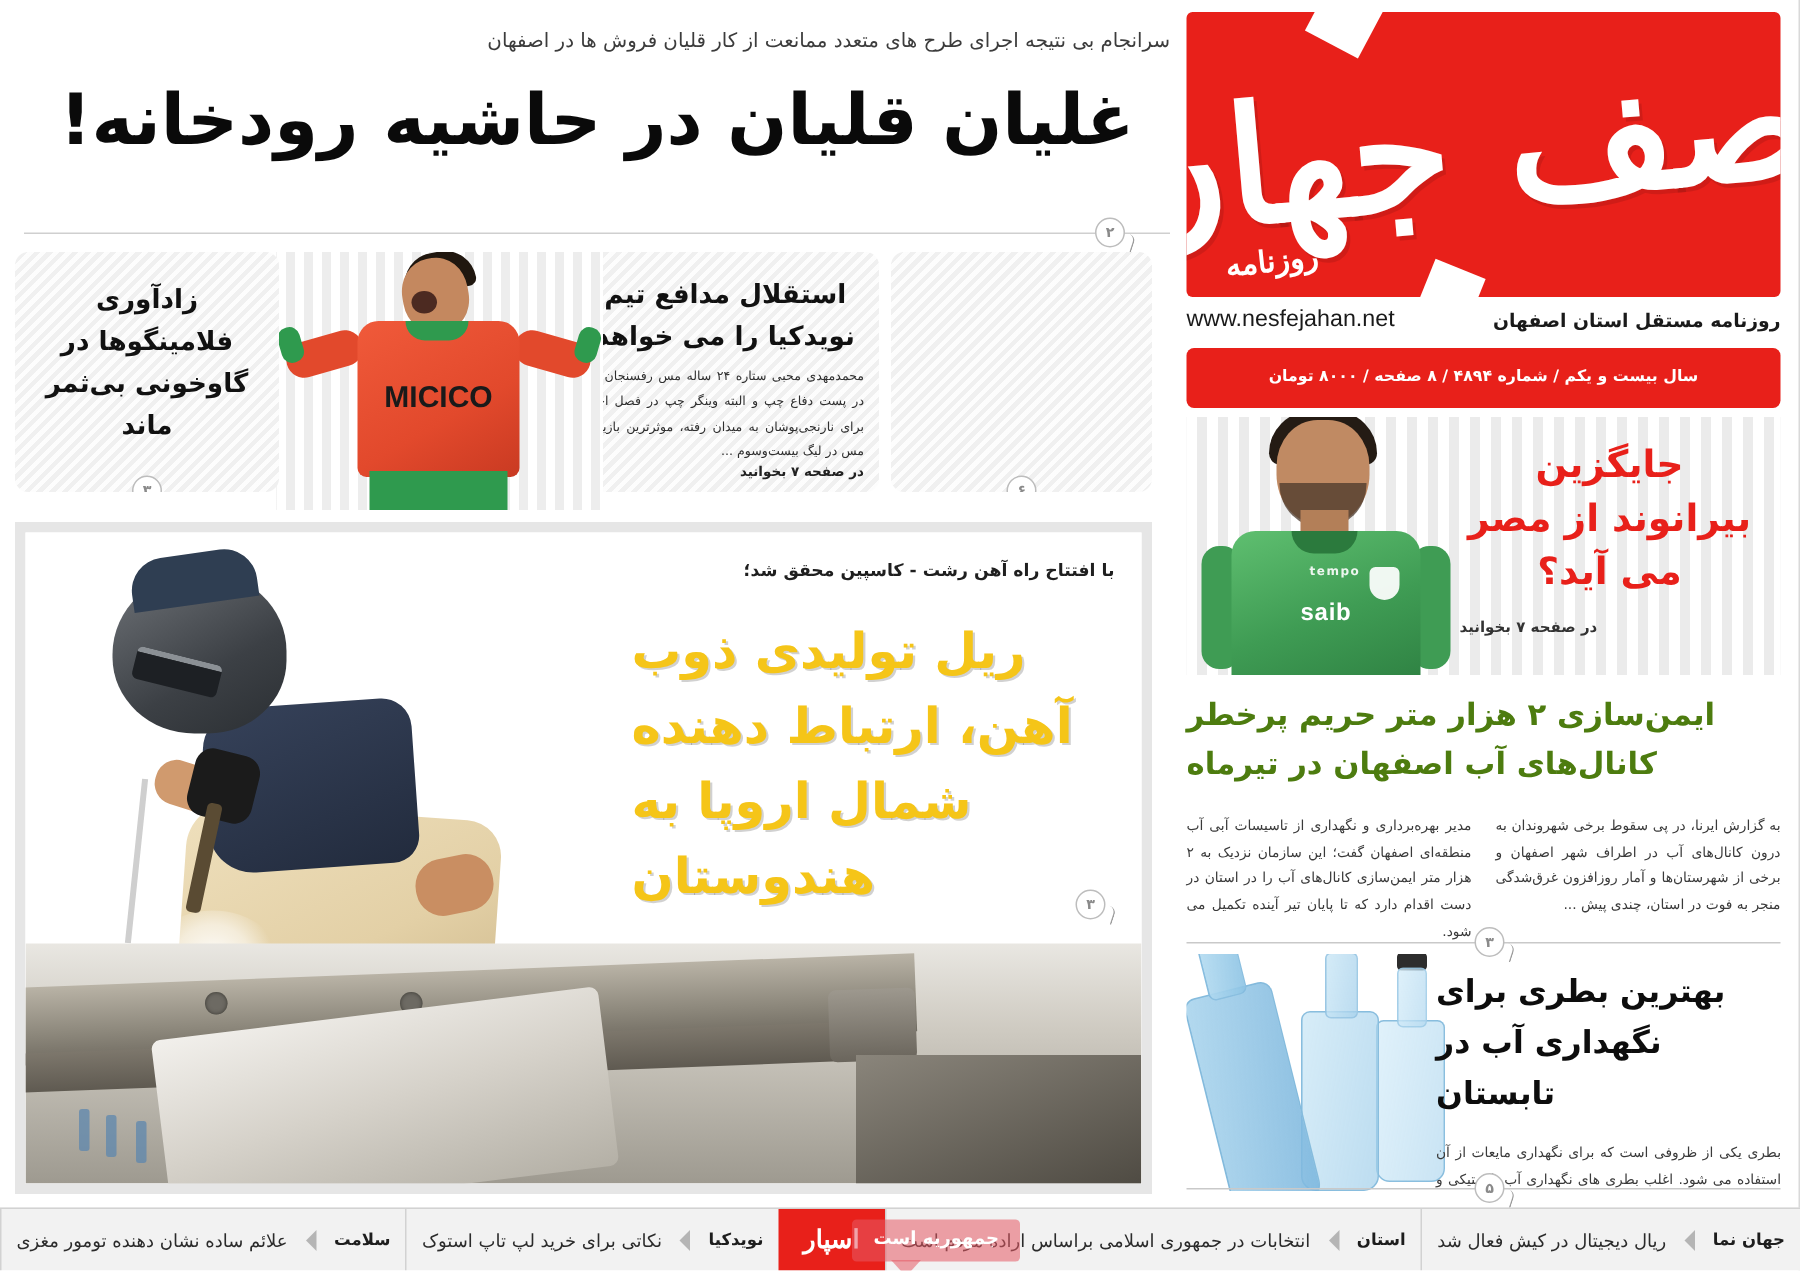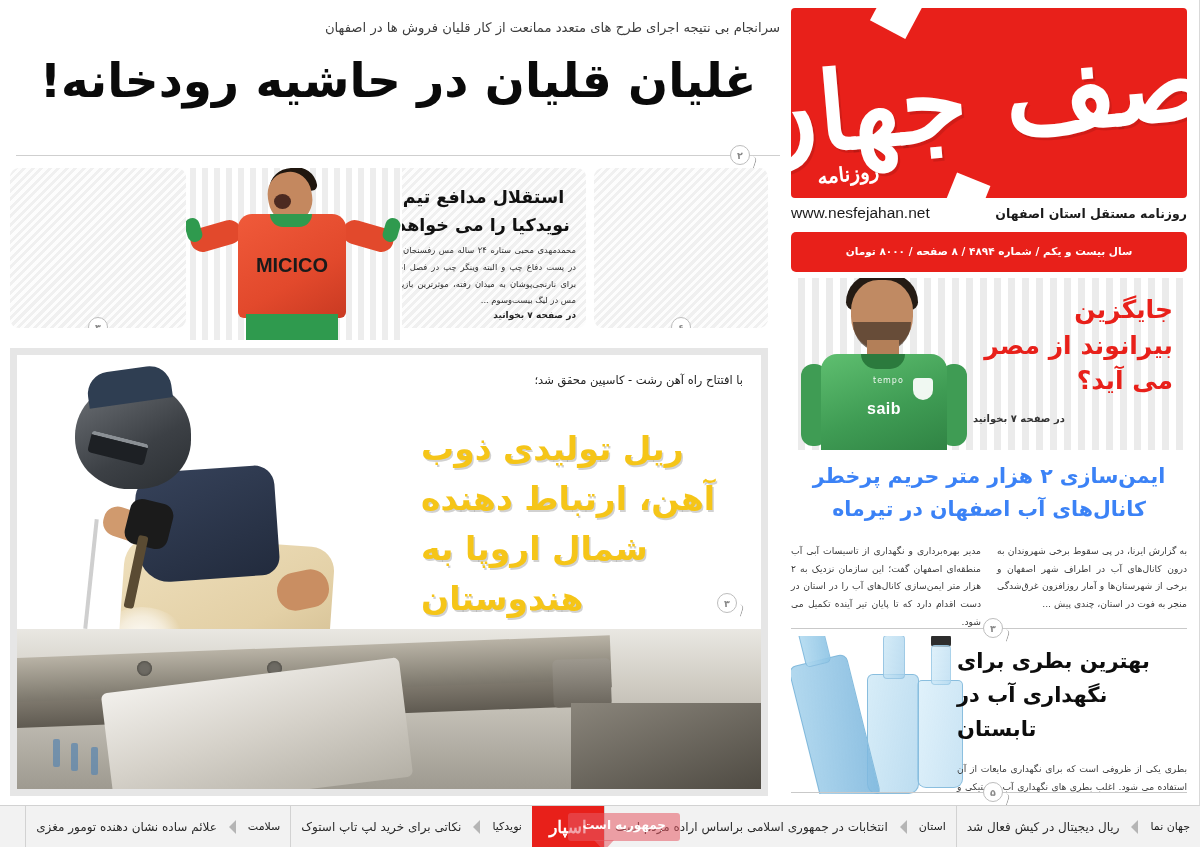--- a/index.html
+++ b/index.html
@@ -149,43 +149,43 @@
     font-family: "Liberation Sans", sans-serif; direction: ltr;
     letter-spacing: .5px;
   }
   .pl-badge {
     position: absolute; top: 100px; left: 118px;
     width: 20px; height: 22px; border-radius: 4px 4px 10px 10px;
     background: #ffffff; opacity: .92;
   }
   .pl-chest {
     position: absolute; top: 98px; left: 46px;
-    color: #ffffff; font-size: 8px; font-weight: 400;
+    color: #ffffff; font-size: 8px; font-weight: 700;
     direction: ltr; letter-spacing: 1px; opacity: .9; padding-left: 32px;
   }
   .sport-teaser .st-text {
     position: absolute; top: 14px; right: 14px;
     width: 200px; text-align: left;
   }
   .st-title {
     color: #e8201a; font-size: 25px; font-weight: 700;
-    line-height: 1.42; text-align: right;
+    line-height: 1.42; text-align: center;
   }
   .st-more {
     margin-top: 14px; font-size: 10px; color: #333333;
     font-weight: 700; text-align: left;
   }
 
   
   .canal-story {
     position: absolute; top: 460px; right: 12px; width: 396px;
   }
   .canal-title {
-    font-size: 20.5px; font-weight: 700; color: #3b82f6;
-    line-height: 1.6; text-align: center;
+    font-size: 20.5px; font-weight: 700; color: #4d7c0f;
+    line-height: 1.6; text-align: left;
   }
   .canal-cols {
     margin-top: 16px;
     display: flex; gap: 16px;
     font-size: 9.2px; color: #3a3a3a; line-height: 1.95;
     text-align: justify;
   }
   .canal-cols > p { flex: 1; }
 
   .sep-line {
@@ -512,22 +512,22 @@
   }
   .rail-dark {
     position: absolute; bottom: 0; right: 0; width: 190px; height: 86px;
     background: linear-gradient(160deg, #8a857b, #4f4b43);
   }
 
   .feature-text {
     position: absolute; top: 18px; right: 18px; width: 322px;
   }
   .feat-kicker {
-    font-size: 11.5px; font-weight: 400; color: #1f1f1f;
-    text-align: right; margin-bottom: 37px;
+    font-size: 11.5px; font-weight: 700; color: #1f1f1f;
+    text-align: right; margin-bottom: 22px;
   }
   .feat-title {
     font-size: 33px; font-weight: 700; color: #f5c518;
     line-height: 1.52; text-align: left;
     text-shadow: 1.5px 1.5px 0 rgba(0,0,0,0.18);
     letter-spacing: -.5px;
   }
   .badge-feat { position: absolute; top: 238px; right: 24px; }
 
   
@@ -537,21 +537,21 @@
     background: #f2f2f2;
     border-top: 1px solid #d2d2d2;
     display: flex; align-items: stretch;
   }
   .bs-cell {
     position: relative; display: flex; align-items: center;
     border-left: 1px solid #d2d2d2; padding: 0 10px;
     gap: 12px;
   }
   .bs-cat {
-    font-size: 11px; font-weight: 400; color: #1d1d1d; white-space: nowrap; text-align: right;
+    font-size: 11px; font-weight: 700; color: #1d1d1d; white-space: nowrap; text-align: right;
   }
   .bs-txt {
     font-size: 12px; color: #2b2b2b; white-space: nowrap;
   }
   .bs-chev {
     width: 0; height: 0; border-top: 7px solid transparent;
     border-bottom: 7px solid transparent; border-right: 7px solid #b5b5b5;
   }
   .bs-logo-cell {
     width: 72px; background: #e8201a; color: #fff;
@@ -604,20 +604,21 @@
         <div class="cp-hair"></div>
         <div class="cp-head"></div>
         <div class="cp-mouth"></div>
         <div class="cp-torso"></div>
         <div class="cp-collar"></div>
         <div class="cp-logo">MICICO</div>
         <div class="cp-shorts"></div>
       </div>
 
       <div class="tbox tbox-3 hatch">
+        <div class="tt">زادآوری فلامینگوها در گاوخونی بی‌ثمر ماند</div>
         <div class="sep-badge badge-in-box">۳</div>
       </div>
     </div>
 
     <div class="feature">
       <div class="feature-inner">
 
         <div class="welder">
           <div class="w-jacket"></div>
           <div class="w-pants"></div>

